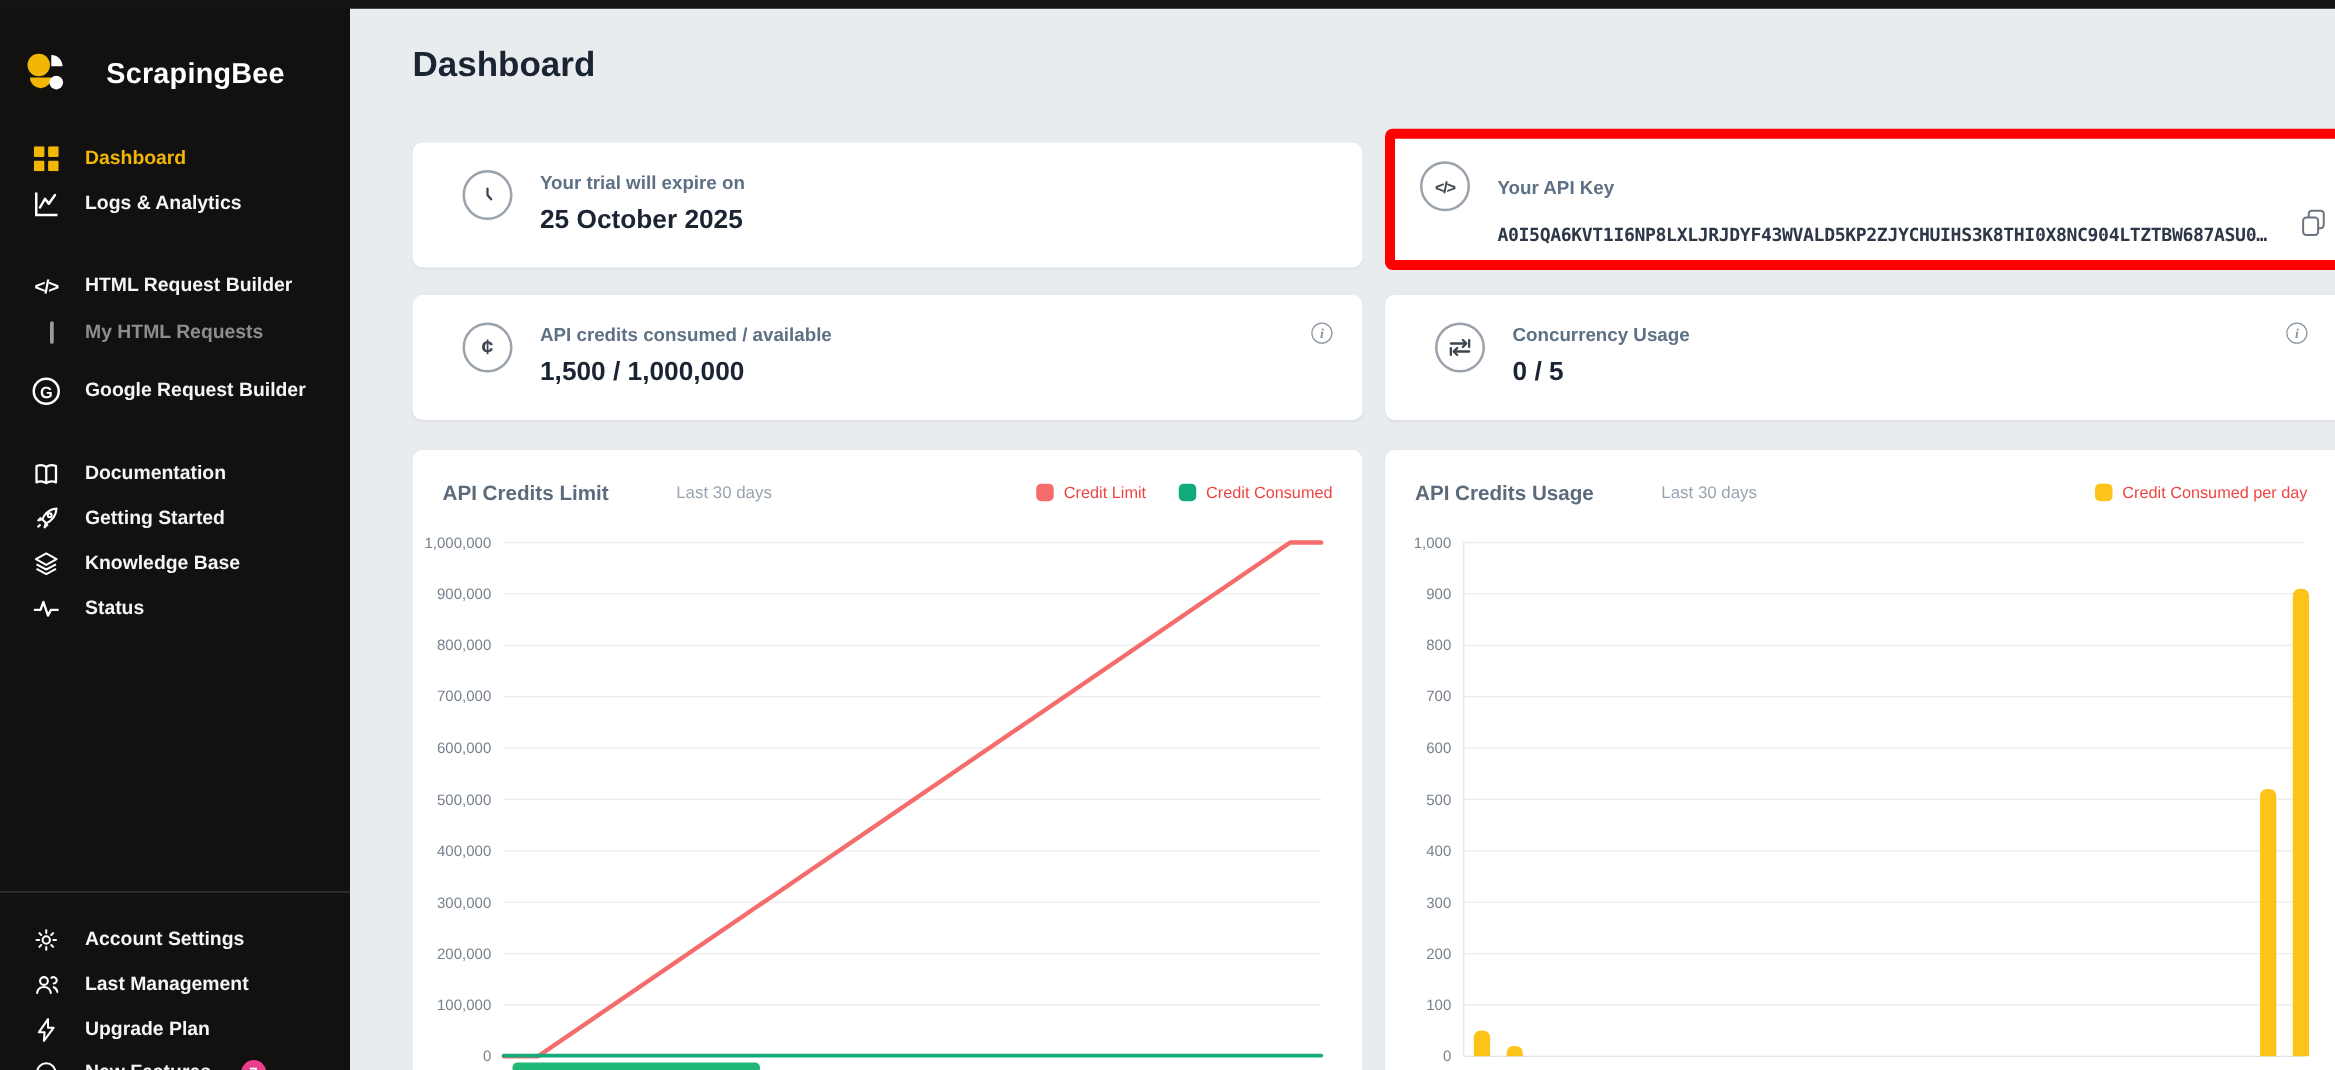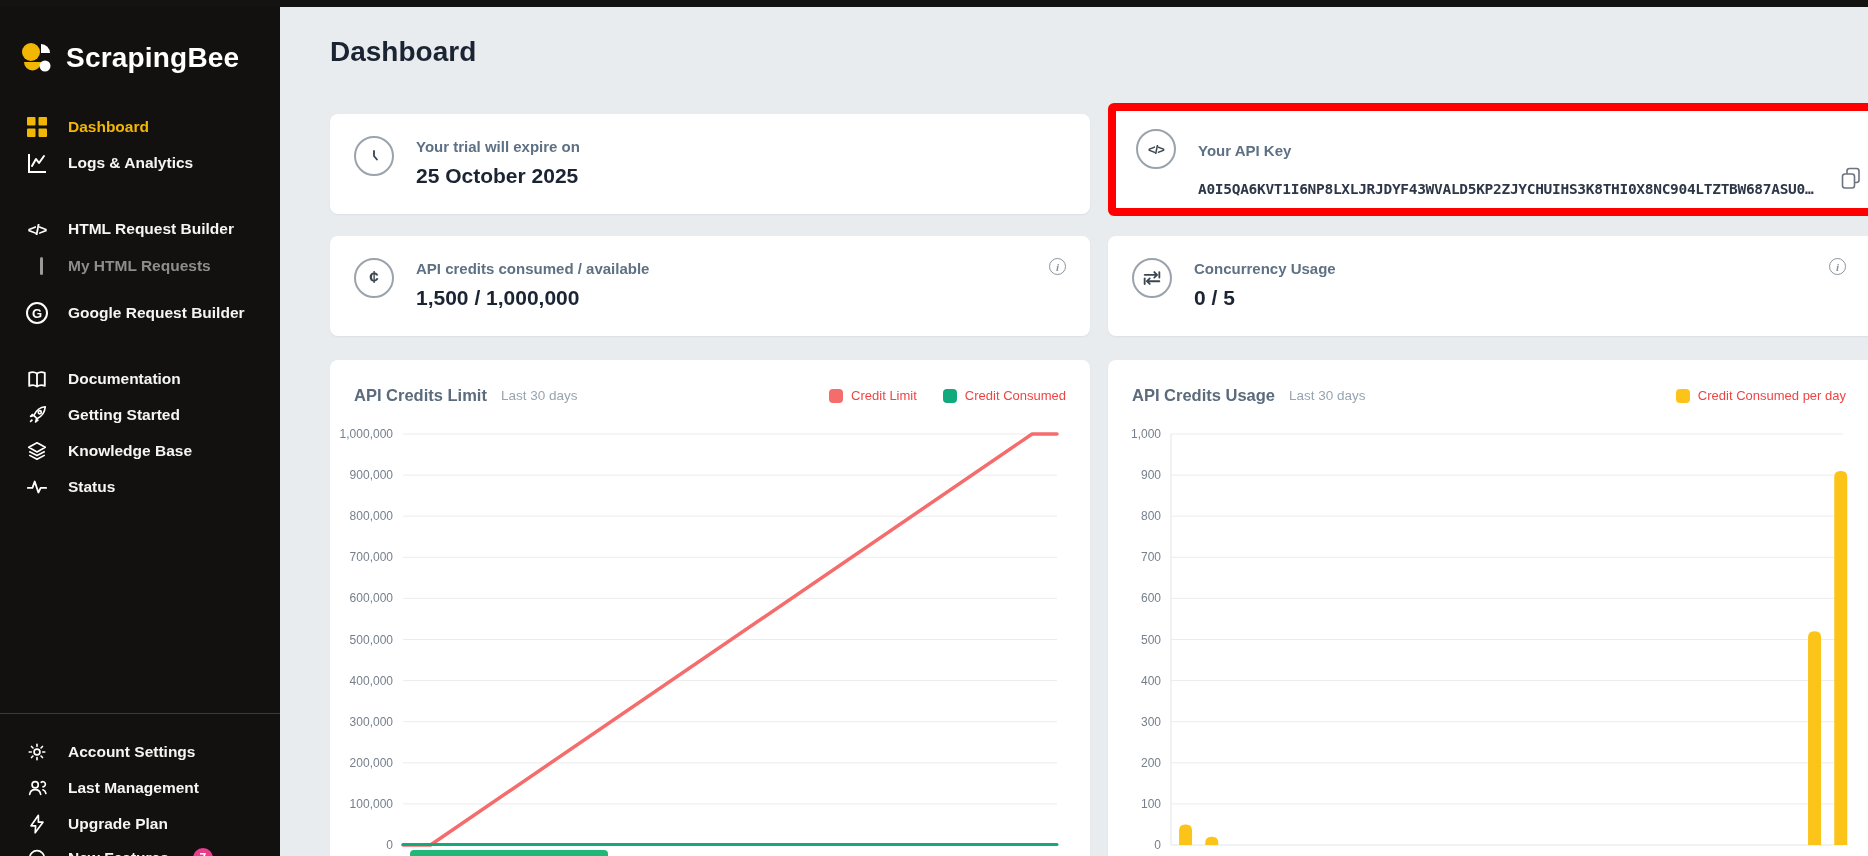--- a/index.html
+++ b/index.html
@@ -3,52 +3,52 @@
 <meta charset="utf-8">
 <style>
   * { margin:0; padding:0; box-sizing:border-box; }
   body { font-family:"Liberation Sans", sans-serif; background:#d8dbde; }
   .screen { position:relative; width:1868px; height:856px; overflow:hidden; background:#e9ecef; }
   .topstrip { position:absolute; left:0; top:0; width:1868px; height:7px; background:#141312; z-index:30; }
 
   
   .sidebar { position:absolute; left:0; top:0; width:280px; height:856px; background:#131110; z-index:20; }
   .brand { position:absolute; left:20px; top:42px; display:flex; align-items:center; gap:14px; }
-  .brand-name { color:#ffffff; font-size:28px; font-weight:700; letter-spacing:.2px; }
+  .brand-name { color:#ffffff; font-size:23px; font-weight:700; letter-spacing:.2px;margin-left:19px; }
   .nav-row { position:absolute; left:24px; display:flex; align-items:center; gap:18px; height:30px; cursor:pointer; }
   .nav-ic { width:26px; height:26px; display:flex; align-items:center; justify-content:center; flex:0 0 26px; }
   .nav-label { color:#f5f5f5; font-size:15.5px; font-weight:700; white-space:nowrap; }
   .nav-row.active .nav-label { color:#f2b705; }
   .nav-row.muted .nav-label { color:#8d8d8d; }
   .code-glyph { color:#fff; font-weight:700; font-size:15px; letter-spacing:-1px; }
   .g-circle { width:22px; height:22px; border:2px solid #fff; border-radius:50%; color:#fff; font-weight:700; font-size:13px; display:flex; align-items:center; justify-content:center; }
   .sub-bar { width:3px; height:18px; background:#9a9a9a; border-radius:2px; margin-left:8px; }
   .side-divider { position:absolute; left:0; top:713px; width:280px; height:1px; background:#3c3a38; }
   .nf-badge { min-width:20px; height:20px; border-radius:10px; background:#e83e8c; color:#fff; font-size:12px; font-weight:700; display:flex; align-items:center; justify-content:center; margin-left:6px; padding:0 5px; }
 
   
   .page-title { position:absolute; left:330px; top:36px; font-size:28px; font-weight:700; color:#1b2433; }
 
   .card { position:absolute; background:#fff; border-radius:8px; box-shadow:0 1px 2px rgba(16,24,40,.06); }
-  .card-pad { display:flex; align-items:flex-start; padding:22px 24px; gap:22px; }
+  .card-pad { display:flex; align-items:flex-start; padding:22px 40px; gap:22px; }
   .stat-icon { width:40px; height:40px; border-radius:50%; border:2px solid #9aa3ac; display:flex; align-items:center; justify-content:center; flex:0 0 40px; color:#3c4650; font-weight:700; }
   .stat-label { color:#5e7184; font-size:15px; font-weight:700; padding-top:2px; }
   .stat-value { color:#1b2433; font-size:21px; font-weight:700; margin-top:9px; }
   .info-btn { position:absolute; top:22px; right:24px; width:17px; height:17px; border:1.6px solid #8a949e; border-radius:50%; color:#8a949e; font-size:11px; font-weight:700; display:flex; align-items:center; justify-content:center; cursor:pointer; font-family:"Liberation Serif", serif; font-style:italic; }
 
   
   .apikey-anno { position:absolute; left:1108px; top:103px; width:784px; height:113px; border:8px solid #ff0000; border-radius:6px; background:#fff; z-index:10; }
   .apikey-inner { position:relative; width:100%; height:100%; padding:18px 20px; }
   .apikey-head { display:flex; align-items:center; gap:22px; }
   .apikey-value { margin-left:62px; margin-top:12px; font-family:"DejaVu Sans Mono", monospace; font-size:14.5px; color:#2d3748; white-space:nowrap; letter-spacing:-0.3px;font-weight:bold; }
   .copy-btn { position:absolute; right:22px; top:56px; width:22px; height:24px; cursor:pointer; }
 
   
   .chart-card { overflow:hidden; }
-  .chart-head { display:flex; align-items:center; padding:26px 24px 0 24px; }
+  .chart-head { display:flex; align-items:flex-start; padding:26px 24px 0 24px;gap:40px; }
   .chart-title { color:#5b6b7c; font-size:16.5px; font-weight:700; }
   .chart-sub { color:#98a4b0; font-size:13.5px; margin-left:14px; }
   .legend { margin-left:auto; display:flex; align-items:center; gap:26px; }
   .legend-item { display:flex; align-items:center; gap:8px; cursor:pointer; }
   .legend-swatch { width:14px; height:14px; border-radius:4px; background:#ccc; }
   .legend-label { color:#ef4444; font-size:13px; }
   .plot-wrap { position:absolute; left:0; top:0; width:100%; height:100%; }
   .tick { position:absolute; transform:translateY(-50%); text-align:right; font-size:12px; color:#76808c; }
   .zoom-bar { position:absolute; left:80px; top:490px; width:198px; height:9px; background:#1fb877; border-radius:4px; }
 </style>

